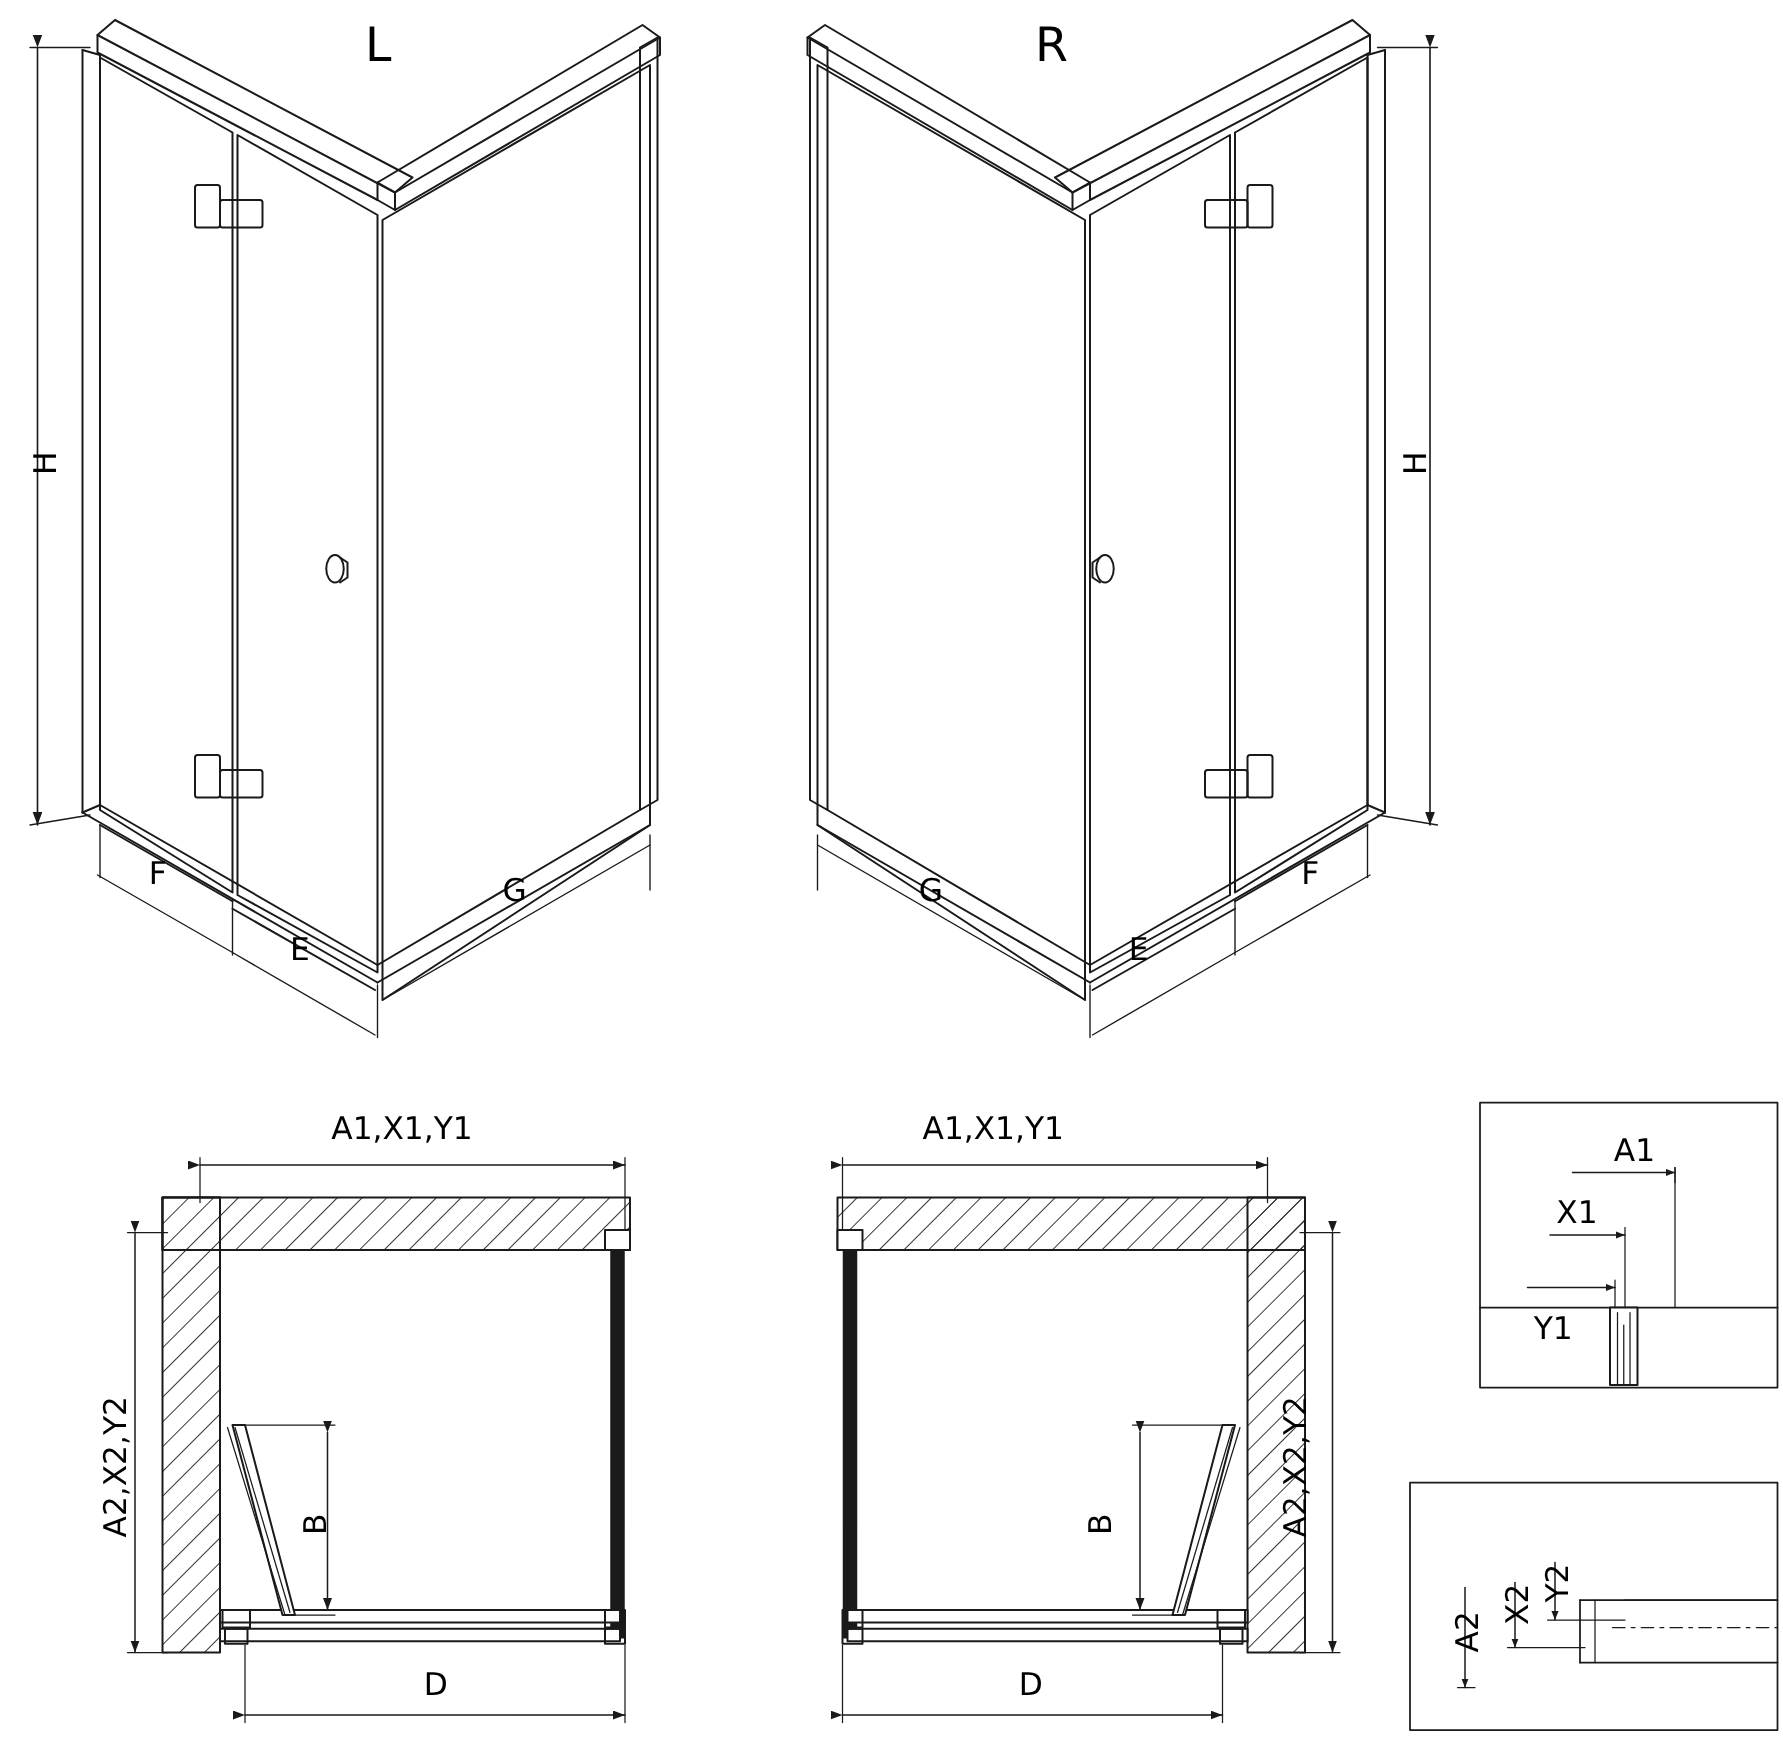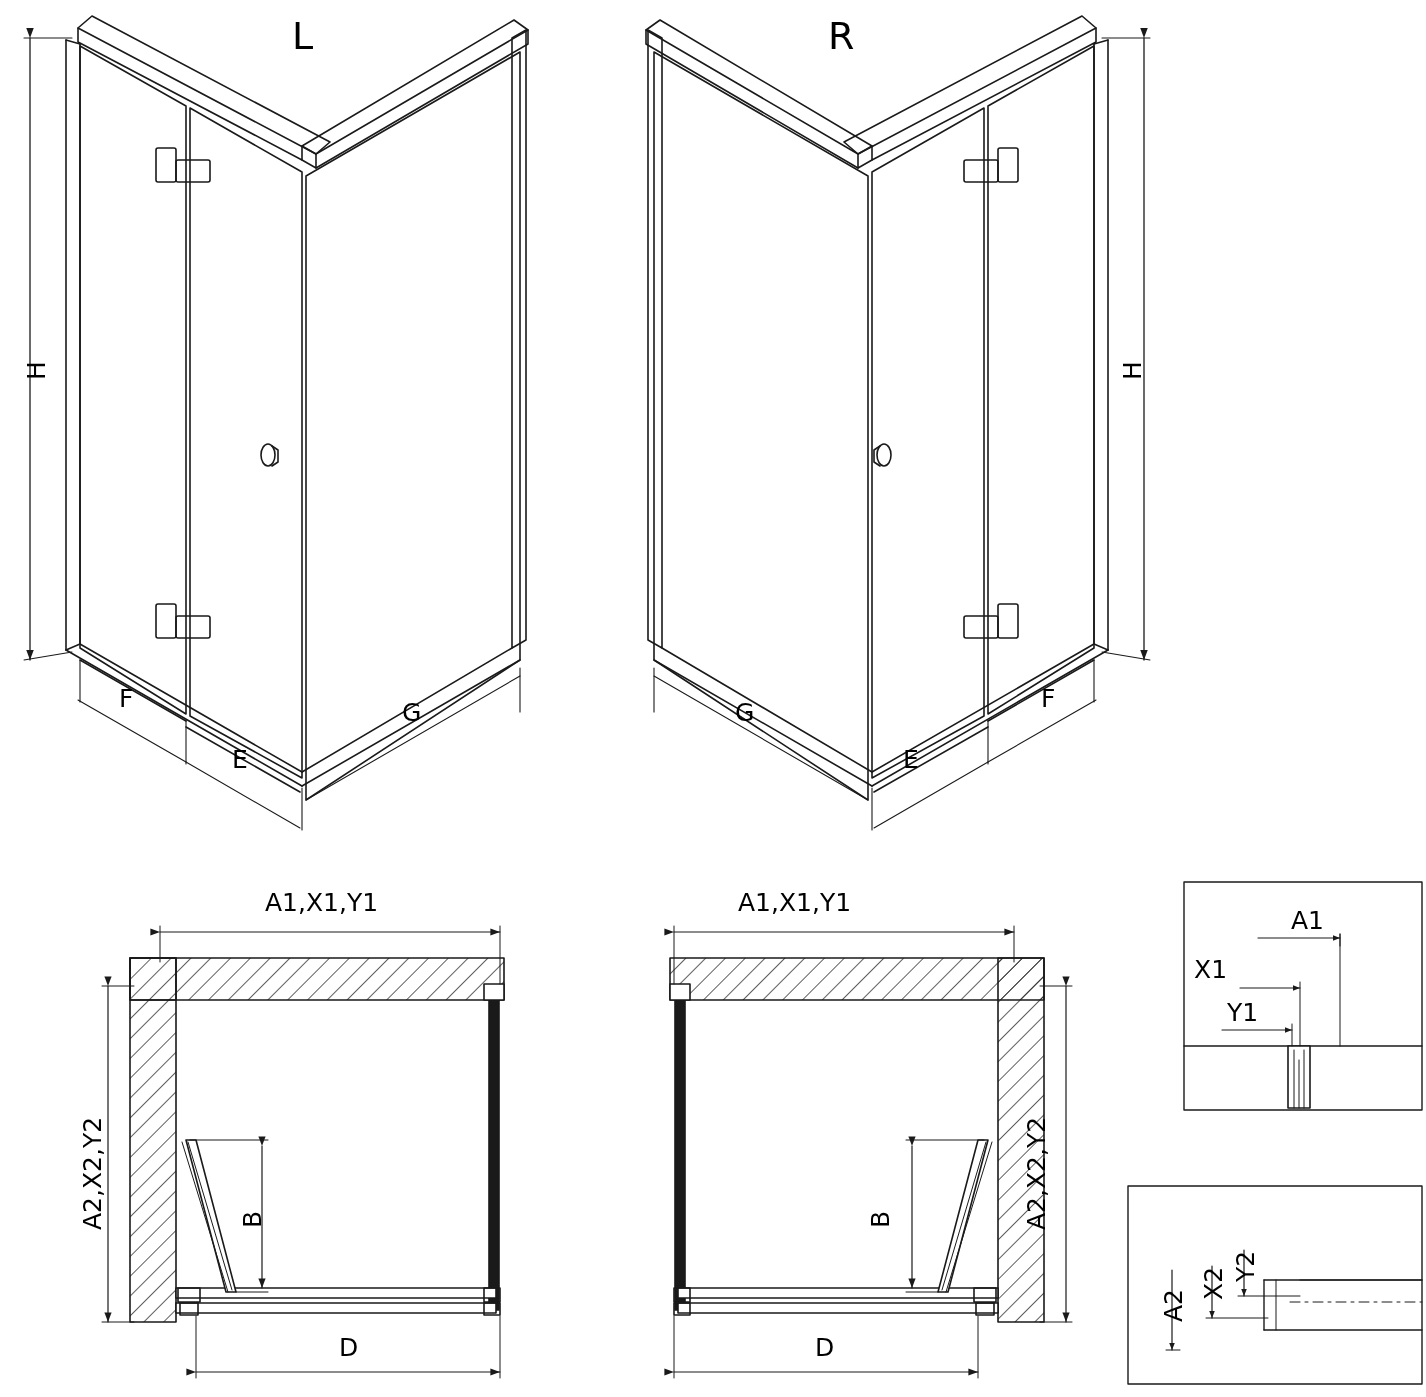--- a/index.html
+++ b/index.html
@@ -226,20 +226,20 @@
   <div class="lbl med rot90b" style="left:78px;top:1230px;">A2,X2,Y2</div>
   <div class="lbl med rot90b" style="left:1022px;top:1230px;">A2,X2,Y2</div>
 
   <div class="lbl med rot90b" style="left:238px;top:1228px;">B</div>
   <div class="lbl med rot90b" style="left:866px;top:1228px;">B</div>
 
   <div class="lbl med" style="left:339px;top:1333px;">D</div>
   <div class="lbl med" style="left:815px;top:1333px;">D</div>
 
   <div class="lbl med" style="left:1291px;top:906px;">A1</div>
-  <div class="lbl med" style="left:1194px;top:955px;">X1</div>
-  <div class="lbl med" style="left:1227px;top:998px;">Y1</div>
+  <div class="lbl med" style="left:1245px;top:955px;">X1</div>
+  <div class="lbl med" style="left:1227px;top:1048px;">Y1</div>
 
   <div class="lbl med rot90b" style="left:1159px;top:1322px;">A2</div>
   <div class="lbl med rot90b" style="left:1199px;top:1300px;">X2</div>
   <div class="lbl med rot90b" style="left:1231px;top:1282px;">Y2</div>
 
 </div>
 
 </body></html>

